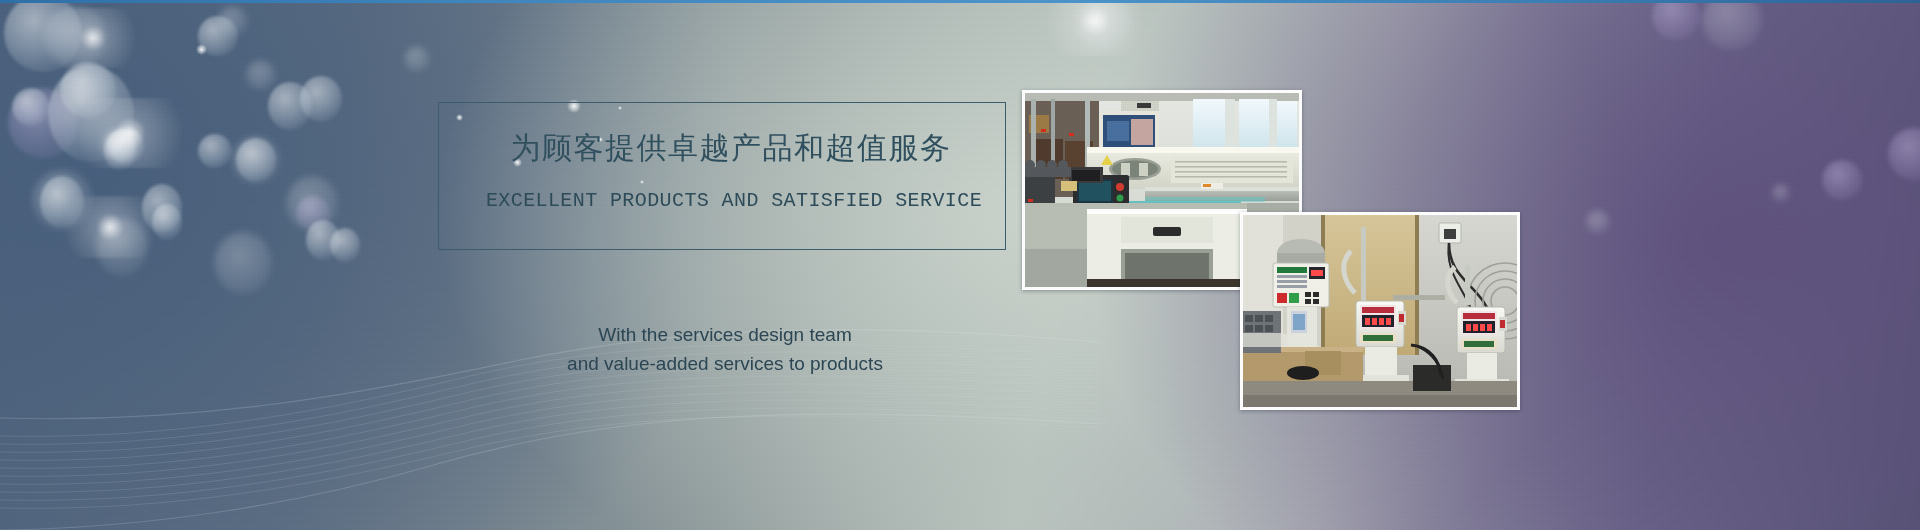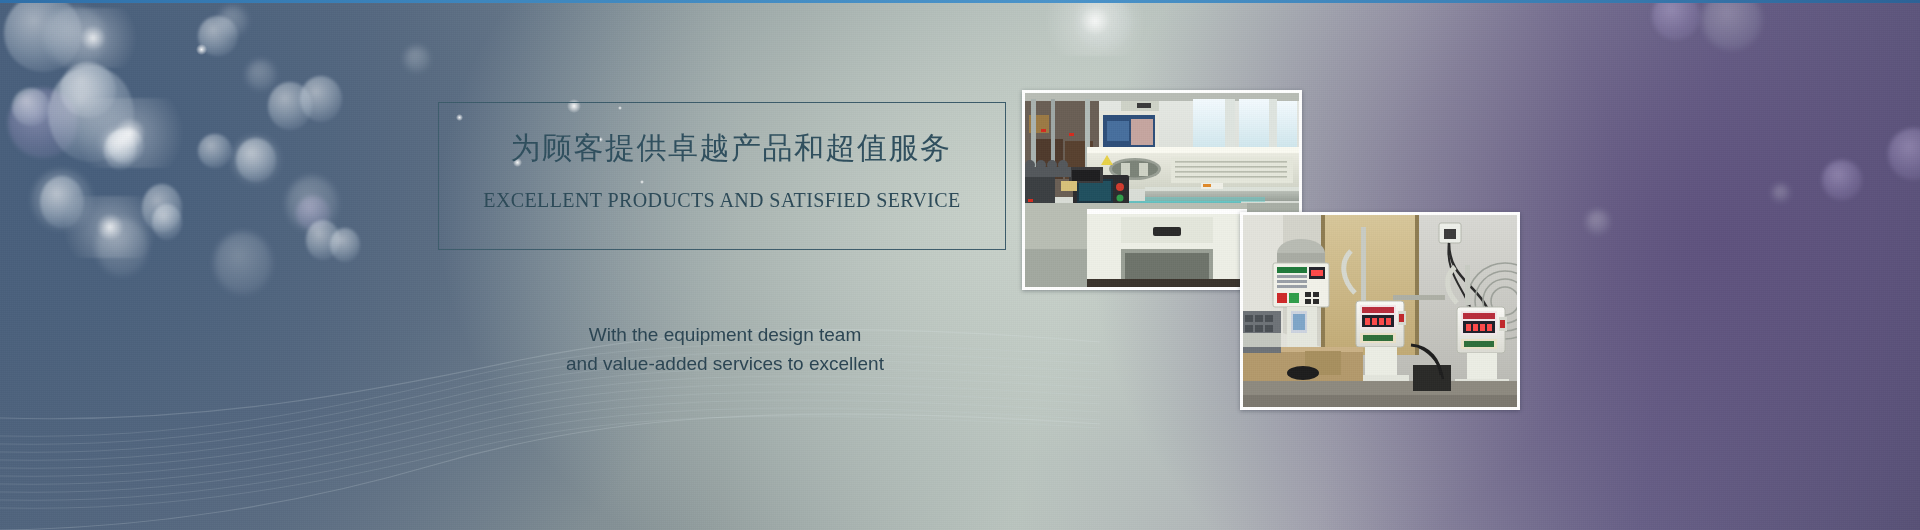--- a/index.html
+++ b/index.html
@@ -82,26 +82,27 @@
     text-align:center;
     font-size:30px;
     letter-spacing:1.5px;
     color:#2f4f5e;
     z-index:7;
     white-space:nowrap;
   }
   .subline{
     position:absolute;left:438px;top:189px;width:568px;
     text-align:center;
-    font-family:Liberation Serif, serif;
+    font-family:Liberation Mono, monospace;
     font-size:20px;
     letter-spacing:.4px;
     color:#2c4a58;
     z-index:7;
     white-space:nowrap;
+    padding-left:12px;
   }
   .slogan{
     position:absolute;left:420px;top:274px;width:610px;
     text-align:center;
     font-size:25px;
     font-weight:600;
     letter-spacing:13px;
     text-indent:13px;
     color:#24414f;
     z-index:7;
@@ -220,22 +221,22 @@
   </svg>
 
   <div class="framed"></div>
 
   <div class="headline">为顾客提供卓越产品和超值服务</div>
 
   <div class="subline">EXCELLENT PRODUCTS AND SATISFIED SERVICE</div>
 
 
   <div class="paragraph">
-    <div>With the equipment design team</div>
-    <div>and value-added services to excellent</div>
+    <div>With the services design team</div>
+    <div>and value-added services to products</div>
   </div>
 
   <div class="photo" id="photo-line">
     <svg viewBox="0 0 274 194" preserveAspectRatio="none">
       <defs>
         <linearGradient id="wall1" x1="0" y1="0" x2="0" y2="1">
           <stop offset="0" stop-color="#e6e9e4"></stop>
             <stop offset="1" stop-color="#cfd4cc"></stop>
         </linearGradient>
         <linearGradient id="mach1" x1="0" y1="0" x2="0" y2="1">

